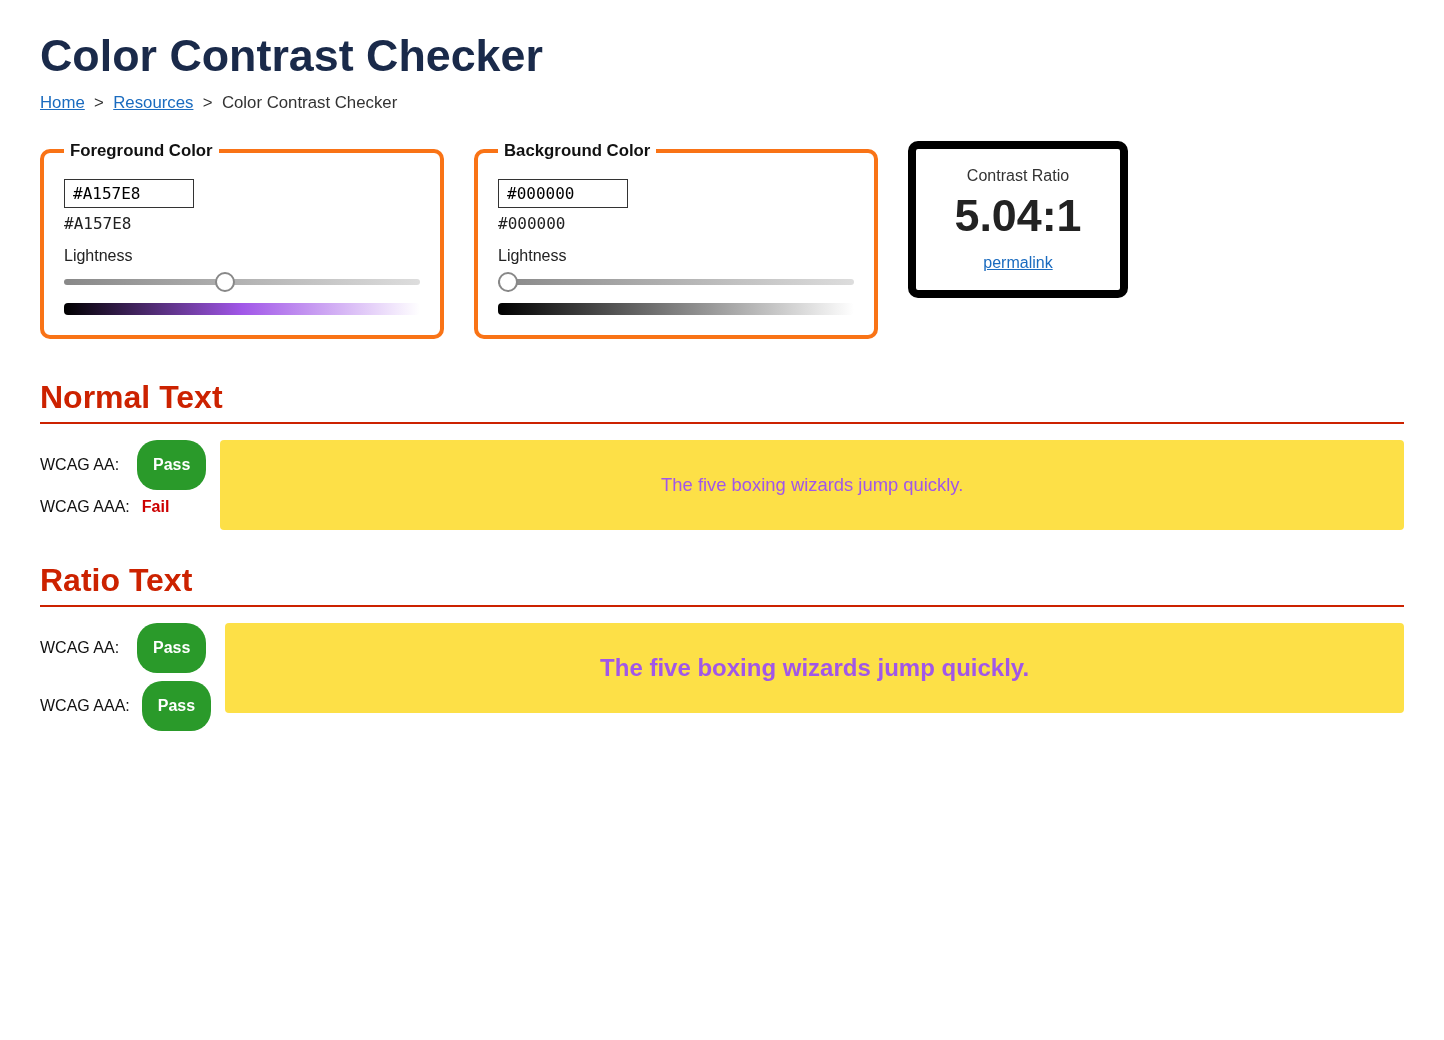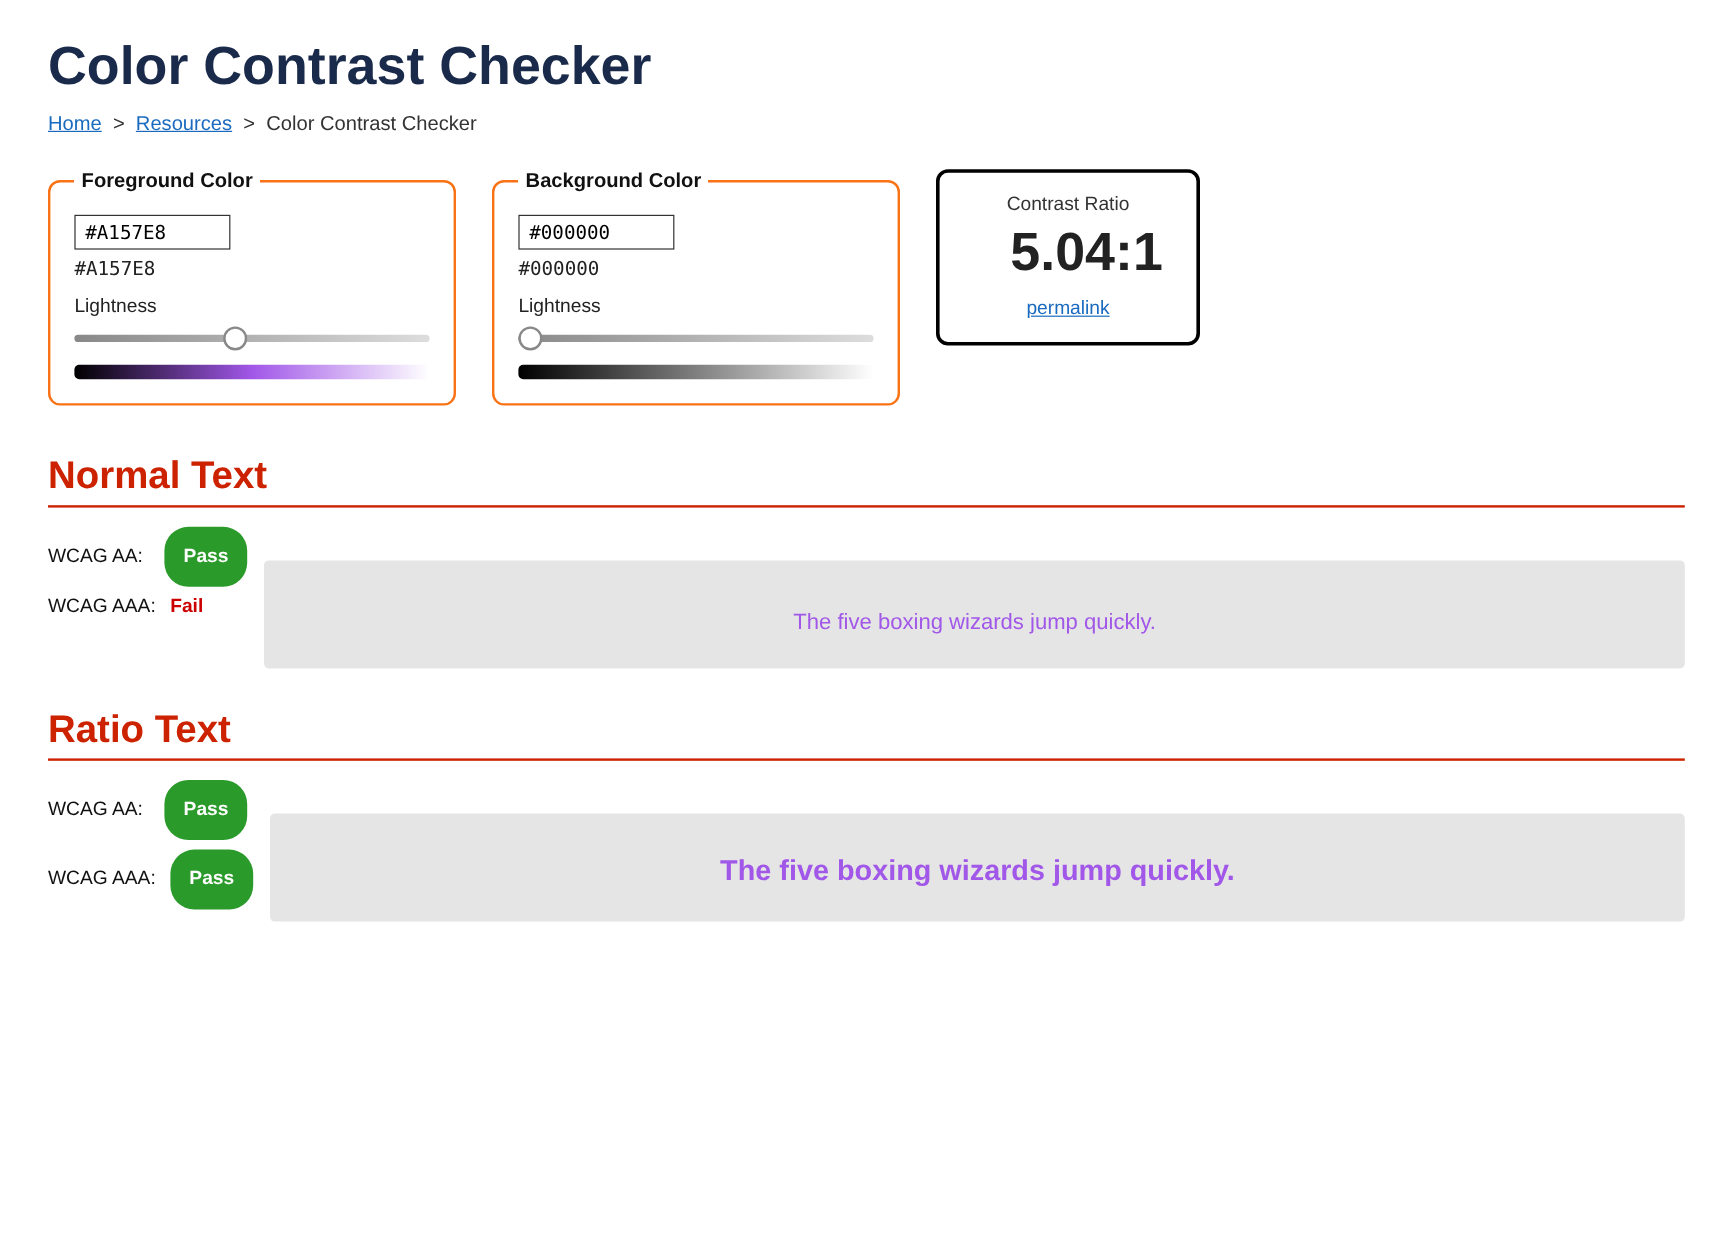--- a/index.html
+++ b/index.html
@@ -31,24 +31,24 @@
     }
 
     .color-panels {
       display: flex;
       gap: 30px;
       align-items: flex-start;
       margin-bottom: 40px;
     }
 
     .color-panel {
-      border: 2px solid #f97316;
+      border: 4px solid #f97316;
       border-radius: 10px;
       padding: 18px 20px 20px;
-      width: 340px;
+      width: 404px;
       position: relative;
     }
 
     .color-panel legend {
       font-weight: bold;
       font-size: 1.05rem;
       padding: 0 6px;
       color: #111;
     }
 
@@ -104,39 +104,38 @@
     }
 
     .color-gradient-bar {
       height: 12px;
       border-radius: 4px;
       width: 100%;
       margin-top: 4px;
     }
 
     .contrast-ratio-box {
-      border: 3px solid #000000;
+      border: 8px solid #000000;
       border-radius: 10px;
       padding: 18px 28px;
       text-align: center;
       min-width: 220px;
     }
 
     .contrast-ratio-label {
       font-size: 1rem;
       color: #333;
       margin-bottom: 6px;
     }
 
     .contrast-ratio-value {
       font-size: 2.8rem;
       font-weight: bold;
       color: #222;
       line-height: 1.1;
-      text-align: right;
     }
 
     .permalink-link {
       color: #1a6bbf;
       text-decoration: underline;
       font-size: 1rem;
       display: block;
       margin-top: 14px;
       cursor: pointer;
     }
@@ -190,28 +189,27 @@
     }
 
     .badge-fail {
       color: #cc0000;
       font-weight: bold;
       font-size: 1rem;
     }
 
     .preview-box {
       flex: 1;
-      background: #e5e5e5;
+      background: #fde047;
       border-radius: 4px;
       padding: 28px 30px;
       display: flex;
-      align-items: flex-end;
+      align-items: center;
       justify-content: center;
       min-height: 90px;
-      margin-top: 28px;
     }
 
     .preview-normal {
       color: #A157E8;
       font-size: 1.15rem;
     }
 
     .preview-large {
       color: #A157E8;
       font-size: 1.5rem;

